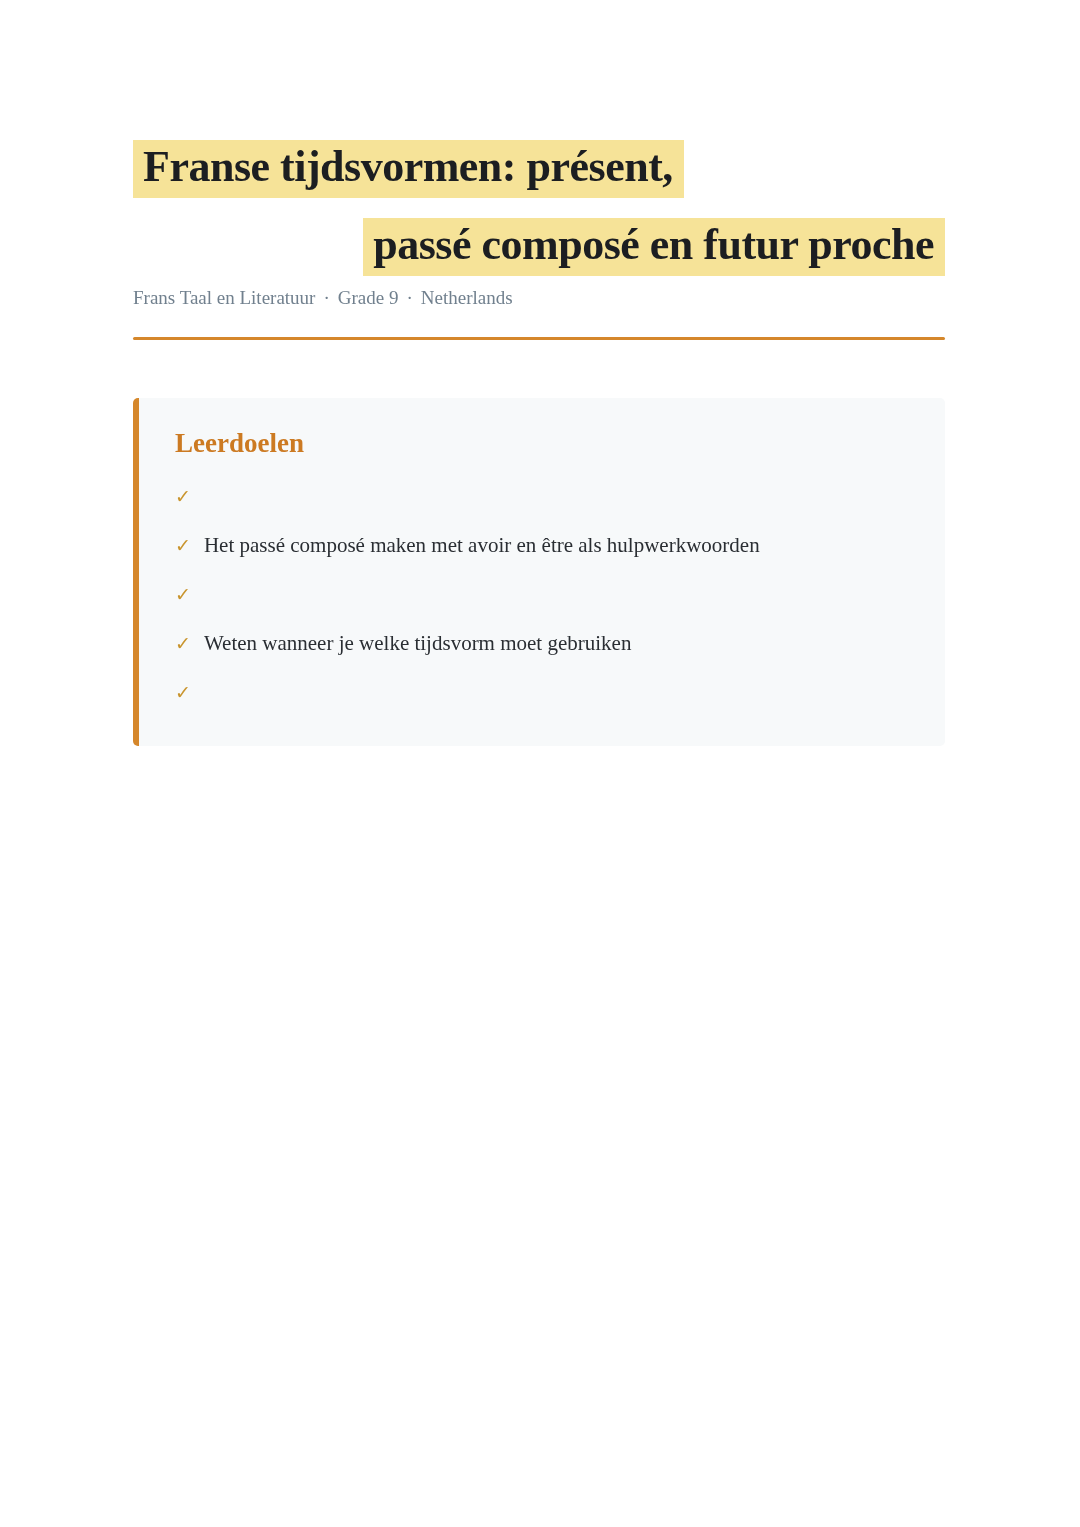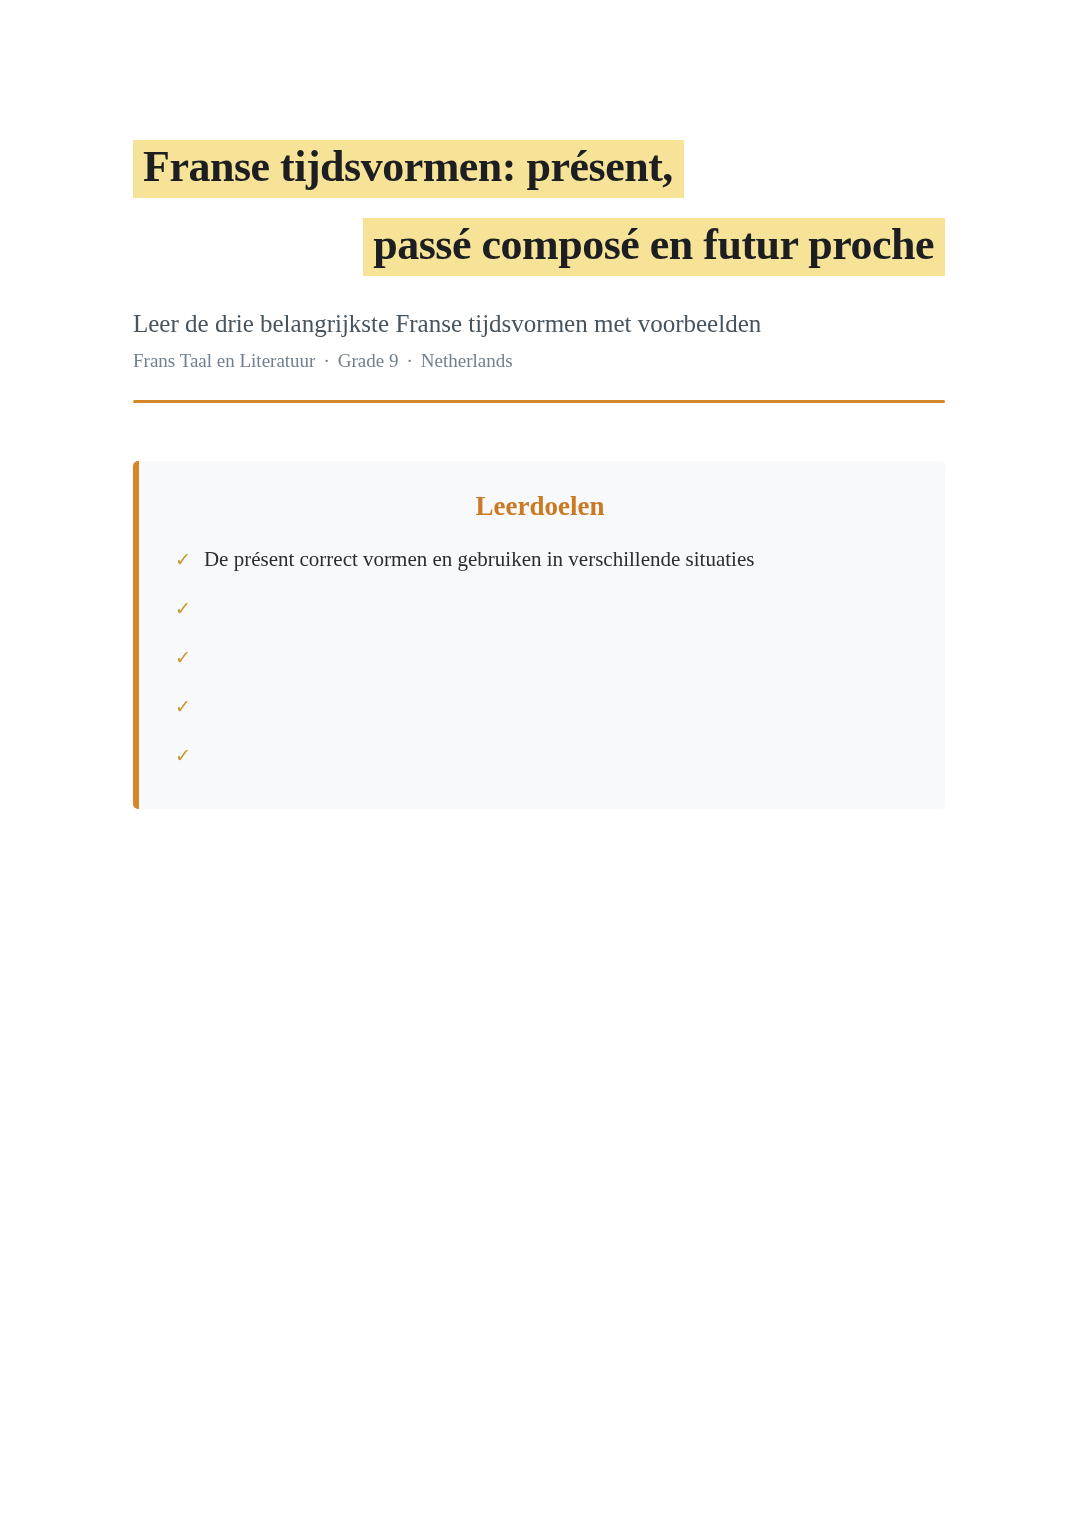--- a/index.html
+++ b/index.html
@@ -56,21 +56,20 @@
     border-radius: 2px;
   }
   
   .goals-card {
     margin-top: 58px;
     width: 812px;
     background: #f7f9fa;
     border-left: 6px solid #d5872b;
     border-radius: 5px;
     padding: 30px 40px 42px 36px;
-    text-align: center;
   }
   .goals-heading {
     font-size: 27px;
     font-weight: 700;
     color: #cc7a22;
   }
   .goals-list {
     list-style: none;
     margin-top: 12px;
   }
@@ -95,43 +94,43 @@
 <body>
 
 <div class="page">
   <div class="content">
 
     <h1>
       <div class="title-line"><span class="hl">Franse tijdsvormen: présent,</span></div>
       <div class="title-line"><span class="hl">passé composé en futur proche</span></div>
     </h1>
 
-    <p class="subtitle">Leer de drie belangrijkste Franse tijdsvormen met voorbeelden</p>
 
     <p class="meta">
       <span>Frans Taal en Literatuur</span><span class="sep">·</span><span>Grade 9</span><span class="sep">·</span><span>Netherlands</span>
     </p>
 
     <div class="divider"></div>
 
     <section class="goals-card">
       <h2 class="goals-heading">Leerdoelen</h2>
       <ul class="goals-list">
         <li class="goal-item">
           <span class="check">✓</span>
-          <span>De présent correct vormen en gebruiken in verschillende situaties</span>
+        </li>
+        <li class="goal-item">
+          <span class="check">✓</span>
+          <span>Het passé composé maken met avoir en être als hulpwerkwoorden</span>
         </li>
         <li class="goal-item">
           <span class="check">✓</span>
         </li>
         <li class="goal-item">
           <span class="check">✓</span>
-        </li>
-        <li class="goal-item">
-          <span class="check">✓</span>
+          <span>Weten wanneer je welke tijdsvorm moet gebruiken</span>
         </li>
         <li class="goal-item">
           <span class="check">✓</span>
         </li>
       </ul>
     </section>
 
   </div>
 </div>
 

